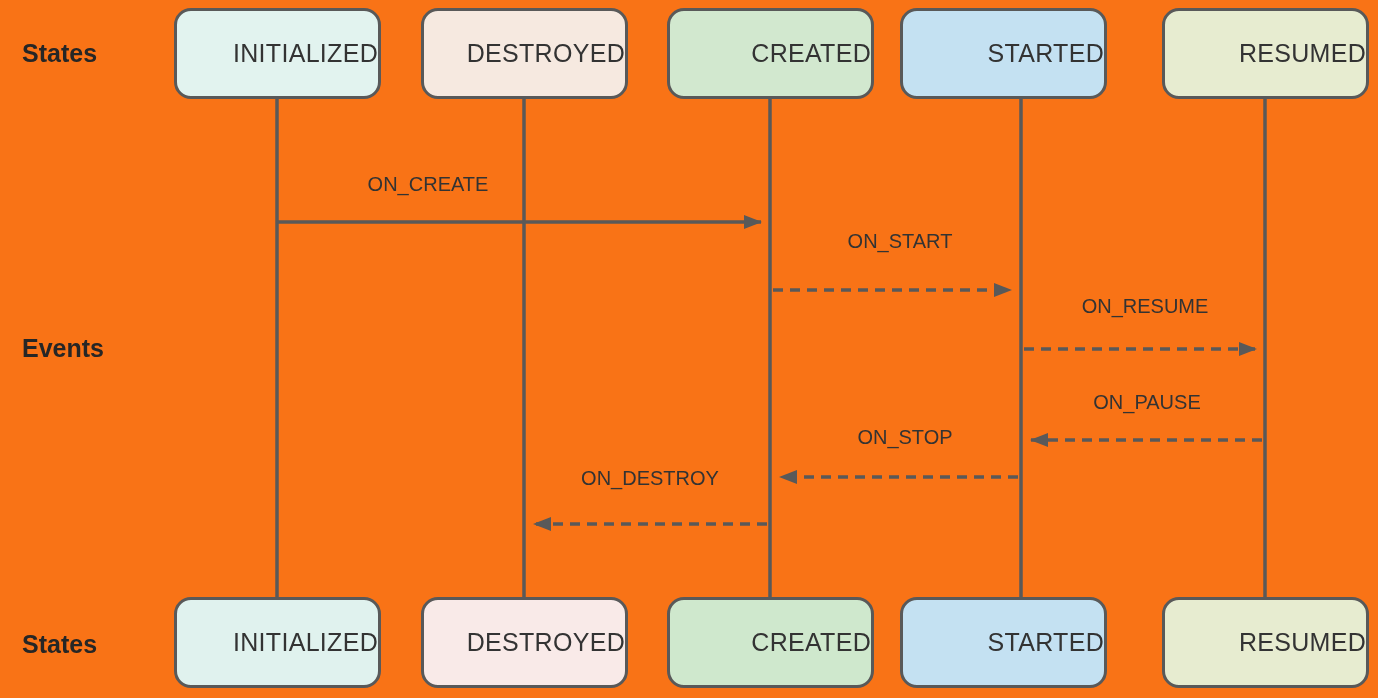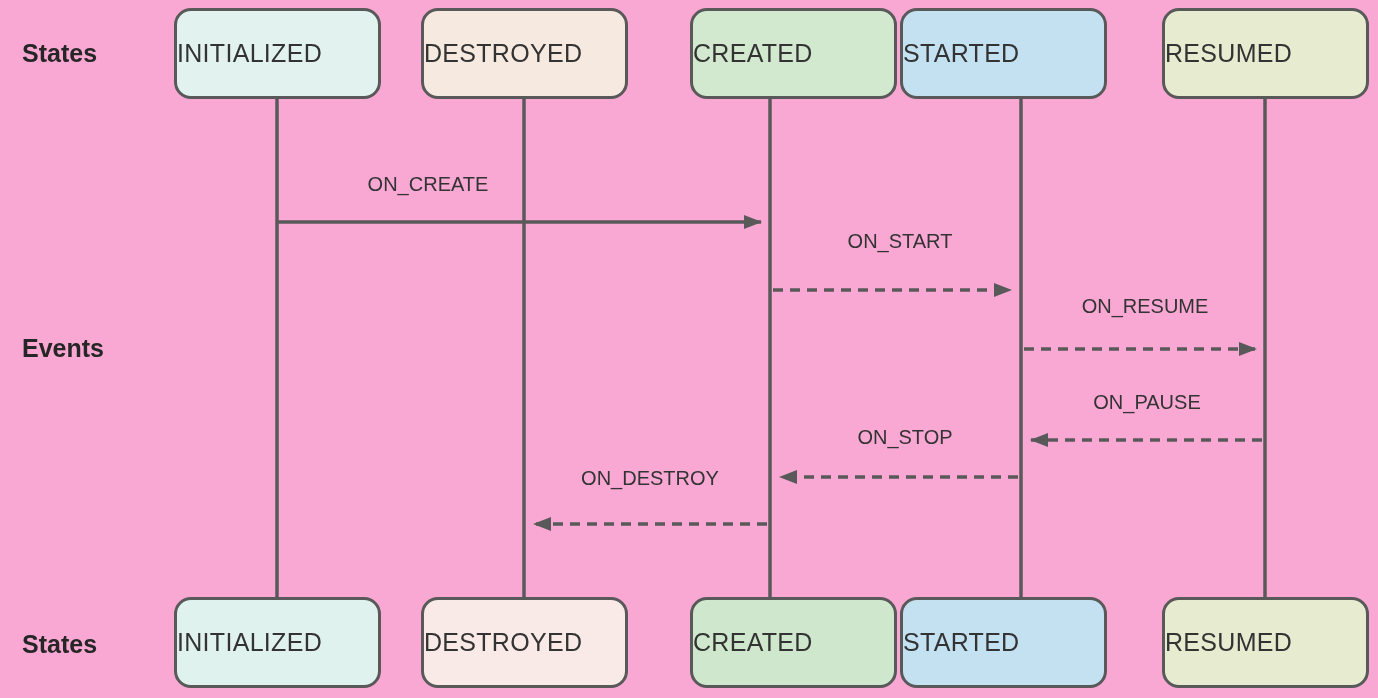--- a/index.html
+++ b/index.html
@@ -3,50 +3,50 @@
 <meta charset="utf-8">
 <style>
   * { margin: 0; padding: 0; box-sizing: border-box; }
   html, body { background: #ffffff; }
   body { font-family: "Liberation Sans", sans-serif; }
 
   .stage {
     position: relative;
     width: 1378px;
     height: 698px;
-    background: #f9a8d4;
+    background: #f97316;
     overflow: hidden;
   }
 
   .wires {
     position: absolute;
     inset: 0;
     z-index: 0;
   }
 
   .state-box {
     position: absolute;
     width: 207px;
     height: 91px;
     border: 3px solid #595959;
     border-radius: 17px;
     display: flex;
     align-items: center;
-    justify-content: flex-start;
+    justify-content: flex-end;
     z-index: 1;
     font-size: 25px;
     color: #333333;
     letter-spacing: 0.3px;
   }
   .row-top .state-box { top: 8px; }
   .row-bottom .state-box { top: 597px; }
 
   .pos-0 { left: 174px; }
   .pos-1 { left: 421px; }
-  .pos-2 { left: 690px; }
+  .pos-2 { left: 667px; }
   .pos-3 { left: 900px; }
   .pos-4 { left: 1162px; }
 
   .row-label {
     position: absolute;
     left: 22px;
     transform: translateY(-50%);
     font-size: 25px;
     font-weight: bold;
     color: #262626;

